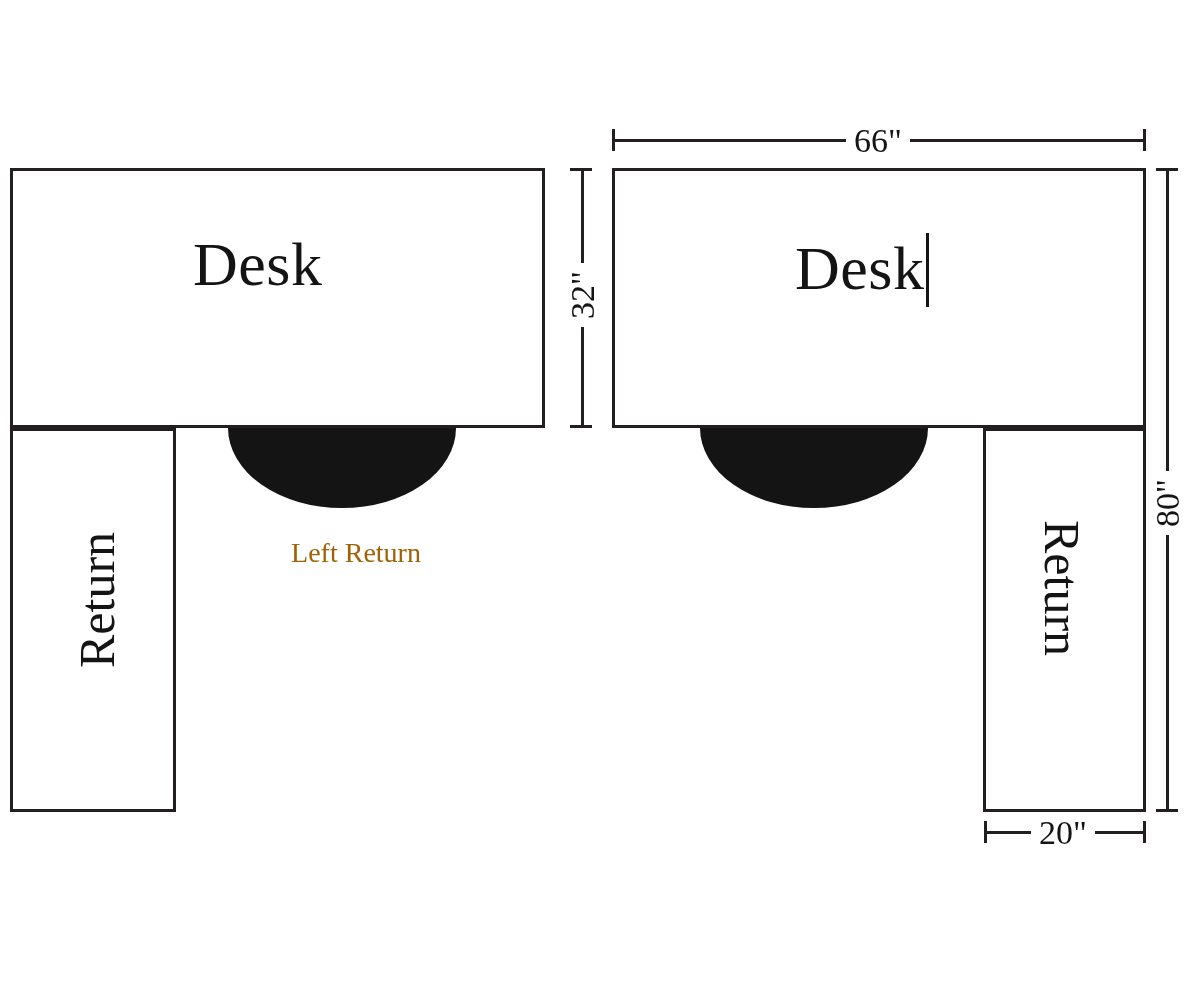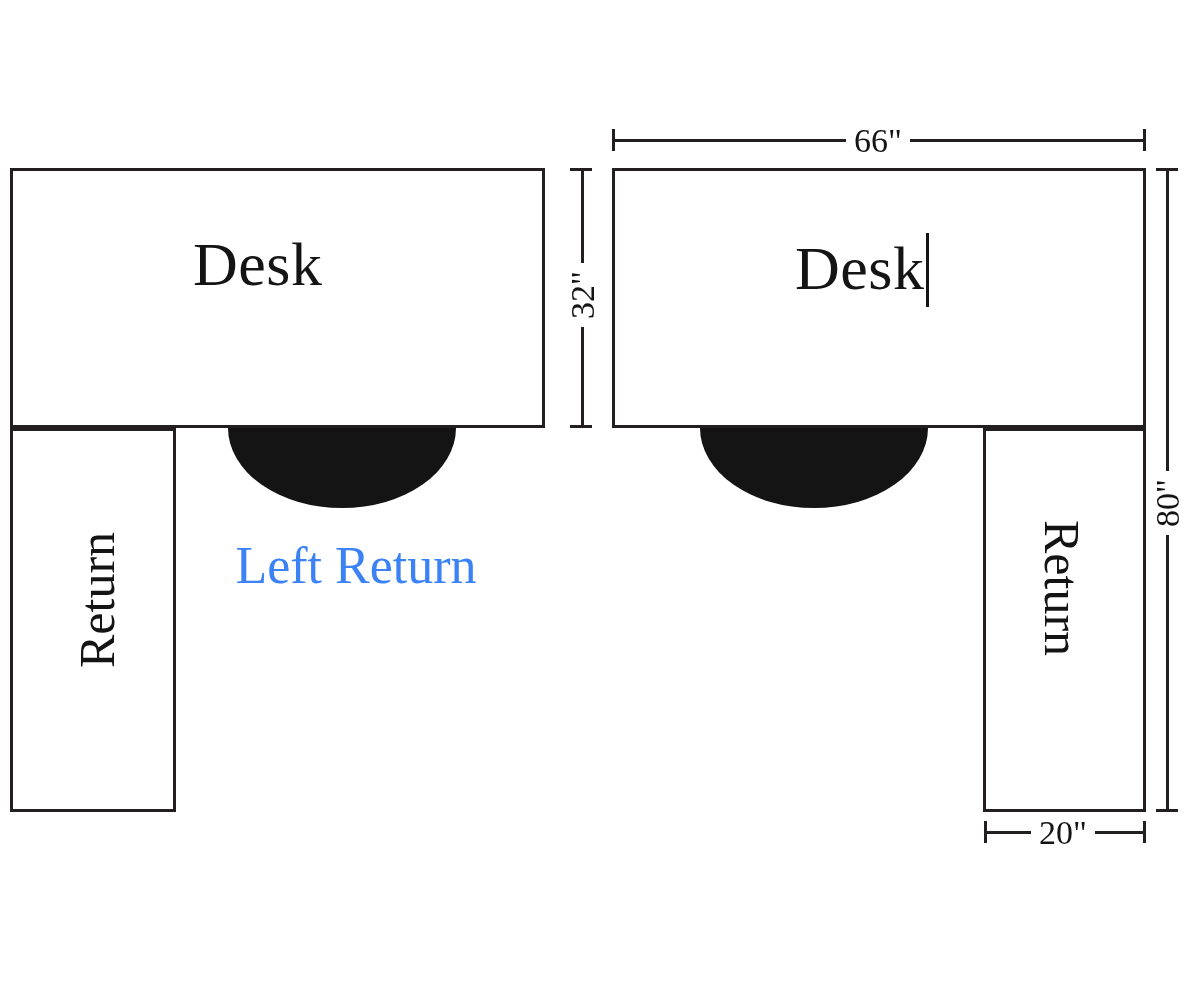--- a/index.html
+++ b/index.html
@@ -60,24 +60,24 @@
     line-height: 1;
     white-space: nowrap;
     color: #141414;
     transform-origin: 0 0;
   }
   .return-label-v.ccw { transform: rotate(-90deg); }
   .return-label-v.cw  { transform: rotate(90deg); }
 
   .caption {
     position: absolute;
-    font-size: 52px;
+    font-size: 28px;
     line-height: 1.12;
     text-align: center;
-    color: #3b82f6;
+    color: #a16207;
     white-space: pre-line;
   }
 
   
   .dim-line-h {
     position: absolute;
     height: 3px;
     background: #231f20;
   }
   .dim-line-v {

